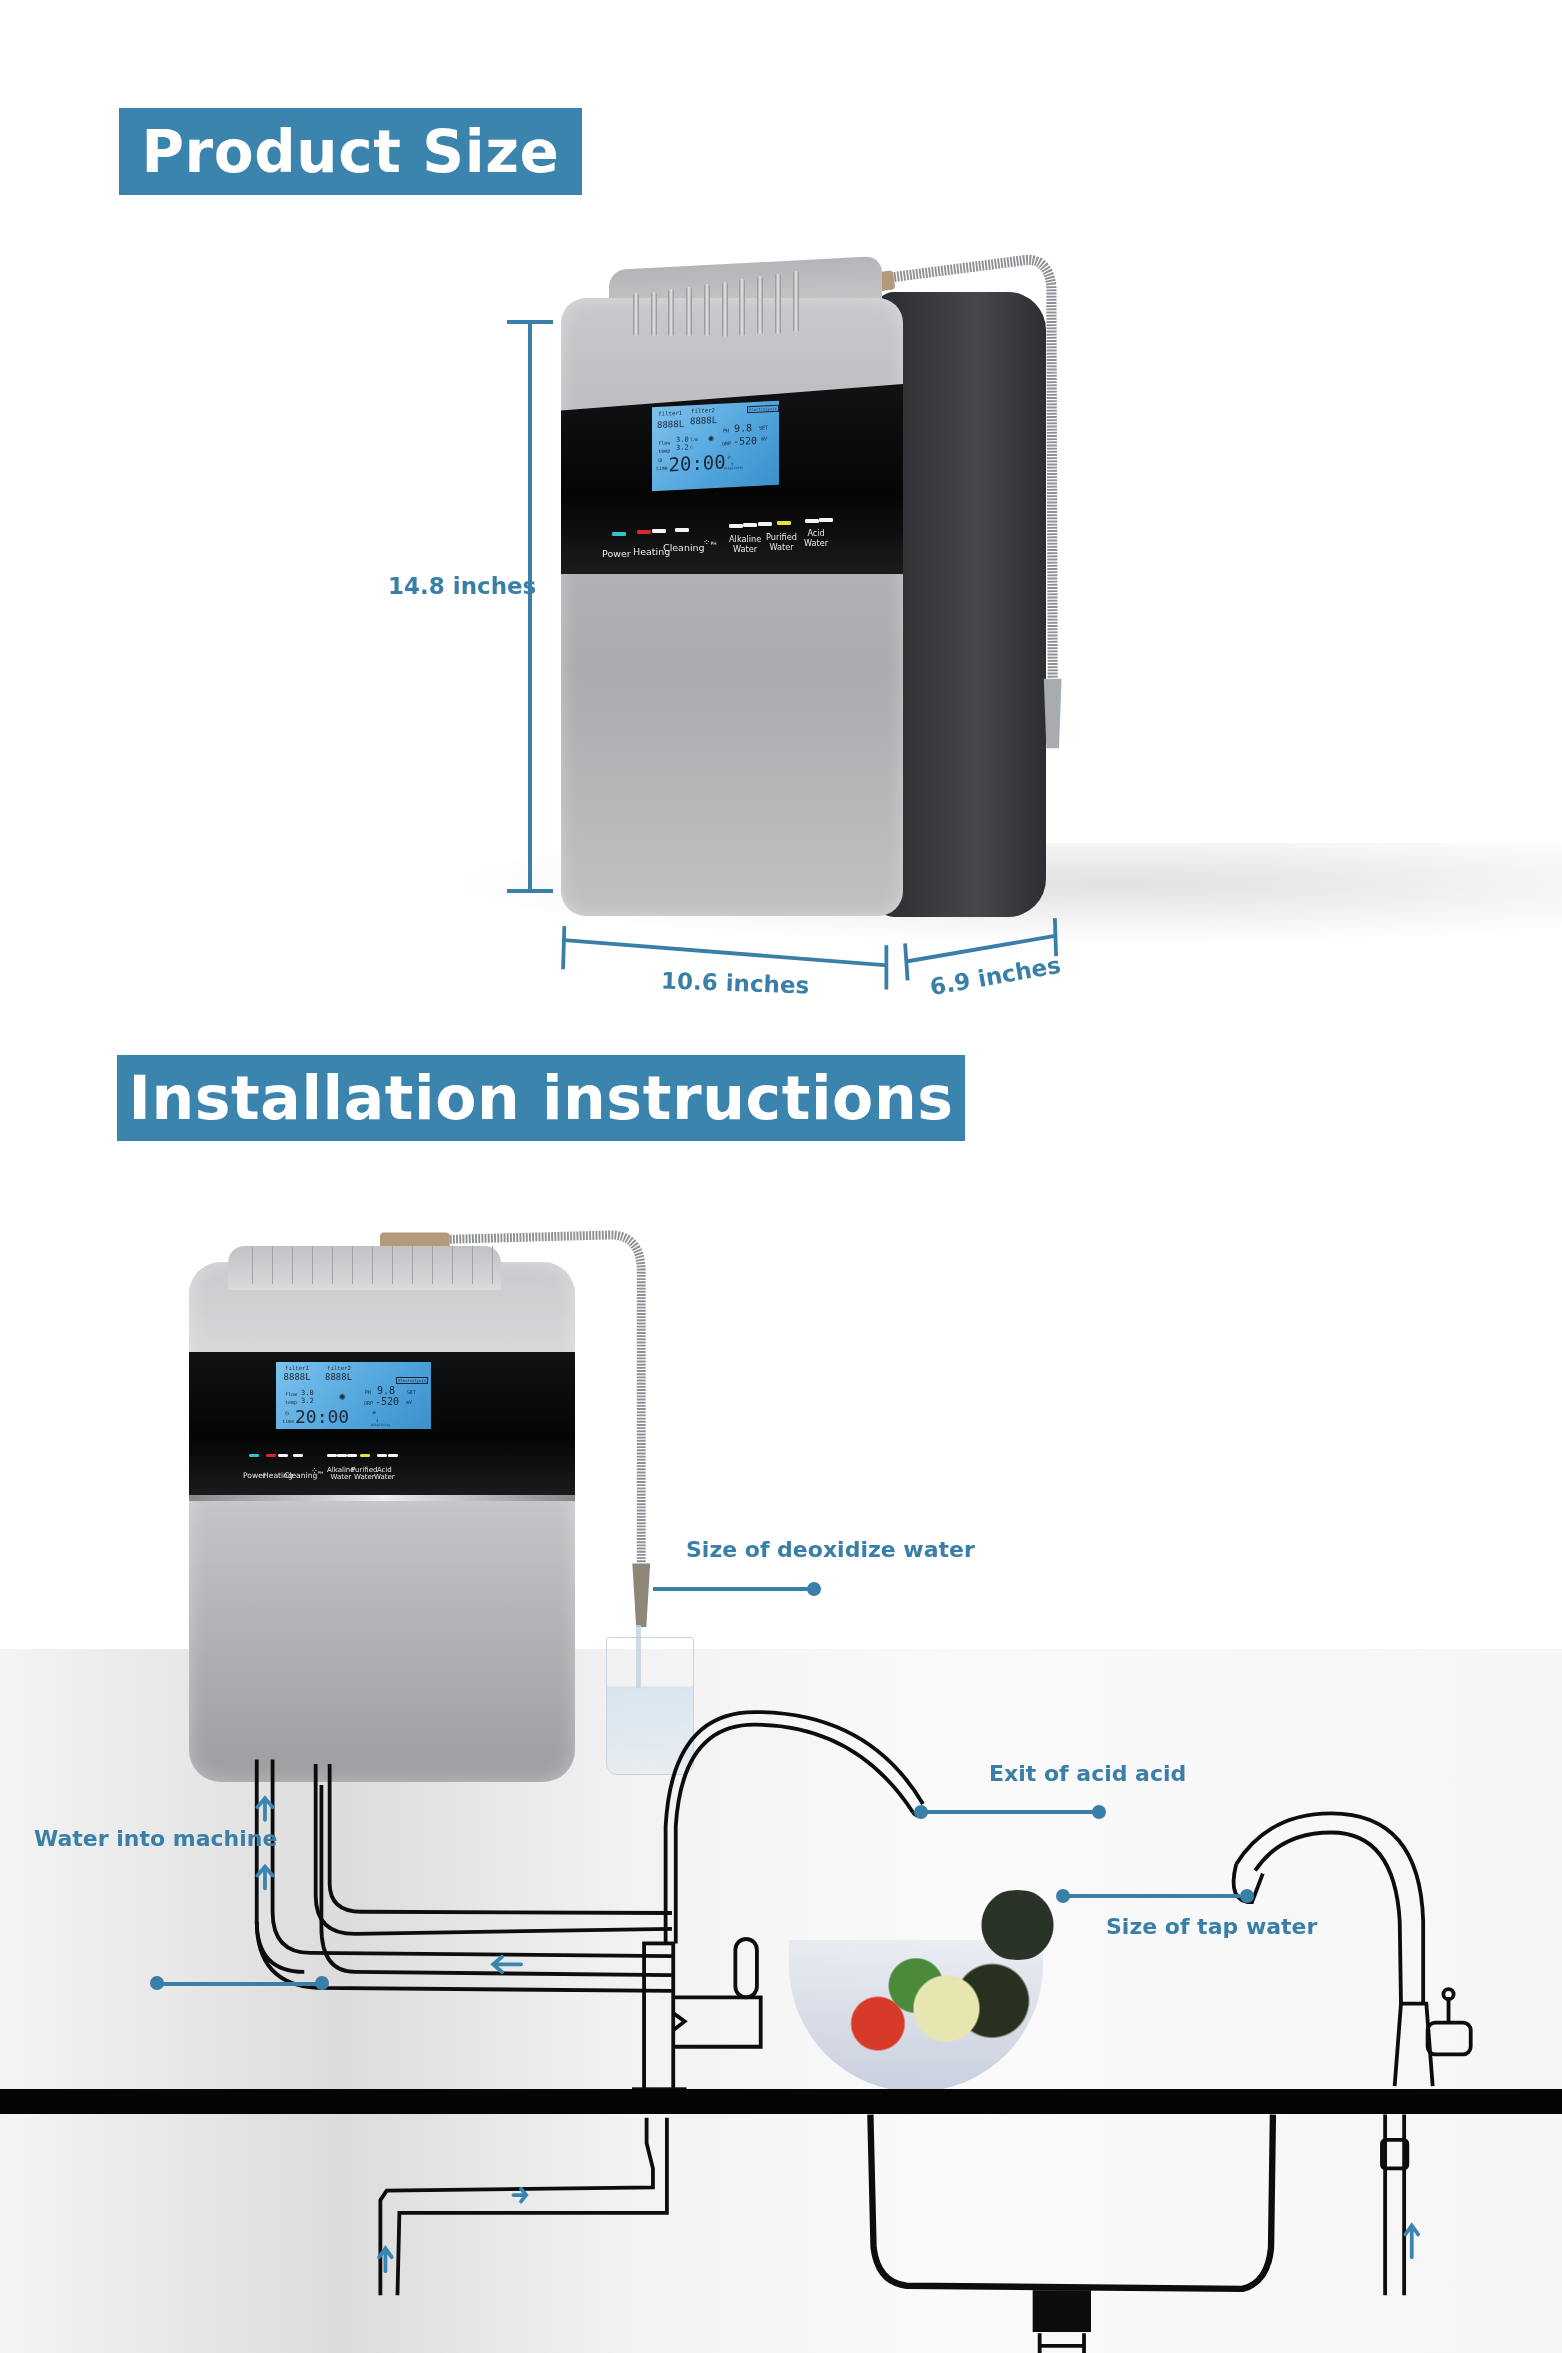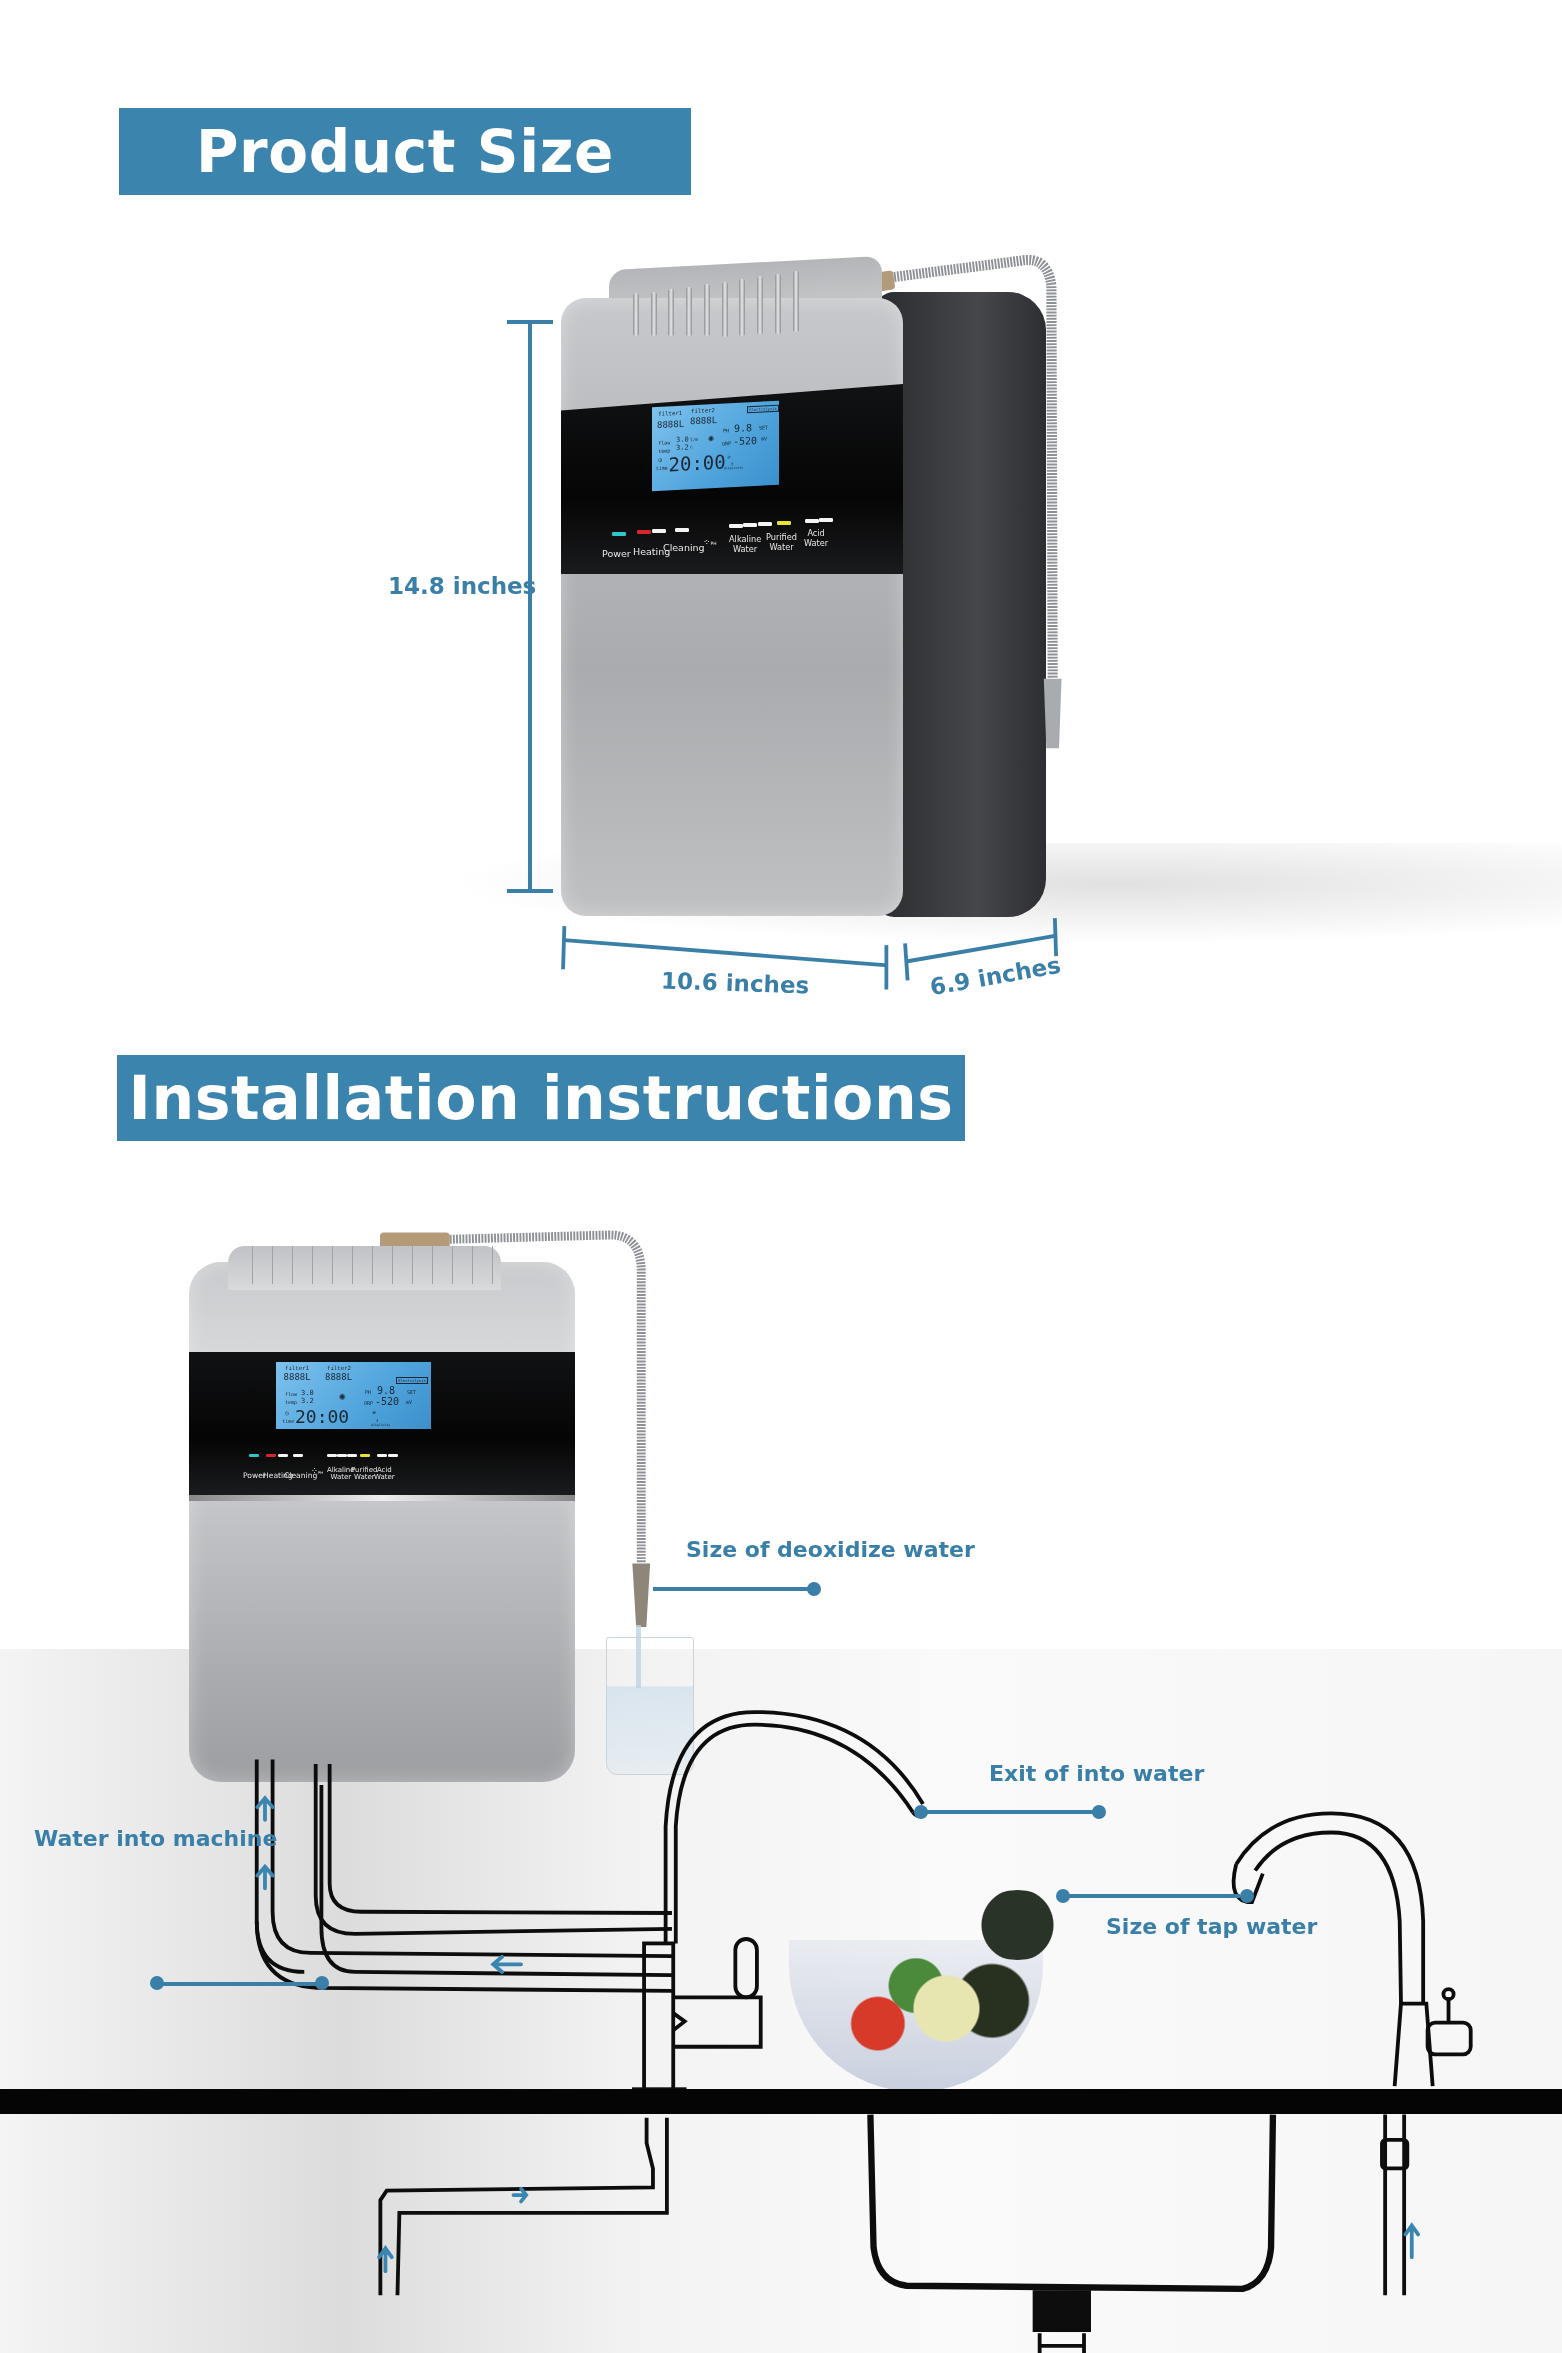--- a/index.html
+++ b/index.html
@@ -20,21 +20,21 @@
   .lcd .t{position:absolute;white-space:nowrap;}
   .led{position:absolute;height:3.8px;width:14px;border-radius:1.3px;}
   .btn-label{position:absolute;color:#e8e8e8;font-size:9.5px;text-align:center;line-height:9.5px;white-space:nowrap;}
   .counter{position:absolute;background:#050505;}
   .dot{position:absolute;width:14px;height:14px;border-radius:50%;background:#3a7fa8;}
   .line{position:absolute;height:3.8px;background:#3a7fa8;}
 </style>
 </head>
 <body>
 
-<div class="banner" style="left:119px;top:108px;width:572px;height:87px;font-size:58px;">
+<div class="banner" style="left:119px;top:108px;width:463px;height:87px;font-size:58px;">
   <span>Product Size</span>
 </div>
 
 <div class="bg-shadow" style="left:444px;top:843px;width:1119px;height:101px;background:radial-gradient(ellipse at 60% 40%,rgba(200,200,200,0.55),rgba(255,255,255,0) 70%);"></div>
 
 <div class="abs" style="left:528px;top:322px;width:3.8px;height:569px;background:#3a7fa8;"></div>
 <div class="abs" style="left:507px;top:320px;width:46px;height:3.8px;background:#3a7fa8;"></div>
 <div class="abs" style="left:507px;top:889px;width:46px;height:3.8px;background:#3a7fa8;"></div>
 <div class="dim-label" style="left:388px;top:573px;">14.8 inches</div>
 
@@ -244,21 +244,21 @@
 
 <div class="abs" style="left:789px;top:1940px;width:254px;height:152px;border-radius:0 0 127px 127px;background:radial-gradient(circle at 35% 55%,#d83a2a 0 14%,transparent 15%),radial-gradient(circle at 62% 45%,#e8e6b0 0 18%,transparent 19%),radial-gradient(circle at 80% 40%,#28301f 0 16%,transparent 17%),radial-gradient(circle at 50% 30%,#4a8a3a 0 16%,transparent 17%),linear-gradient(180deg,rgba(220,225,235,0.5),rgba(180,190,210,0.7));"></div>
 <div class="abs" style="left:970px;top:1890px;width:95px;height:70px;border-radius:50%;background:radial-gradient(circle,#2a3327 0 60%,transparent 62%);"></div>
 
 <div class="counter" style="left:0;top:2089px;width:1562px;height:25px;"></div>
 
 <div class="callout" style="left:686px;top:1537px;">Size of deoxidize water</div>
 <div class="line" style="left:653px;top:1587px;width:159px;"></div>
 <div class="dot" style="left:807px;top:1582px;"></div>
 
-<div class="callout" style="left:989px;top:1761px;">Exit of into water</div>
+<div class="callout" style="left:989px;top:1761px;">Exit of acid acid</div>
 <div class="line" style="left:919px;top:1810px;width:178px;"></div>
 <div class="dot" style="left:914px;top:1805px;"></div>
 <div class="dot" style="left:1092px;top:1805px;"></div>
 
 <div class="line" style="left:1059px;top:1894px;width:181px;"></div>
 <div class="dot" style="left:1056px;top:1889px;"></div>
 <div class="dot" style="left:1240px;top:1889px;"></div>
 <div class="callout" style="left:1106px;top:1914px;">Size of tap water</div>
 
 <div class="callout" style="left:34px;top:1826px;">Water into machine</div>

